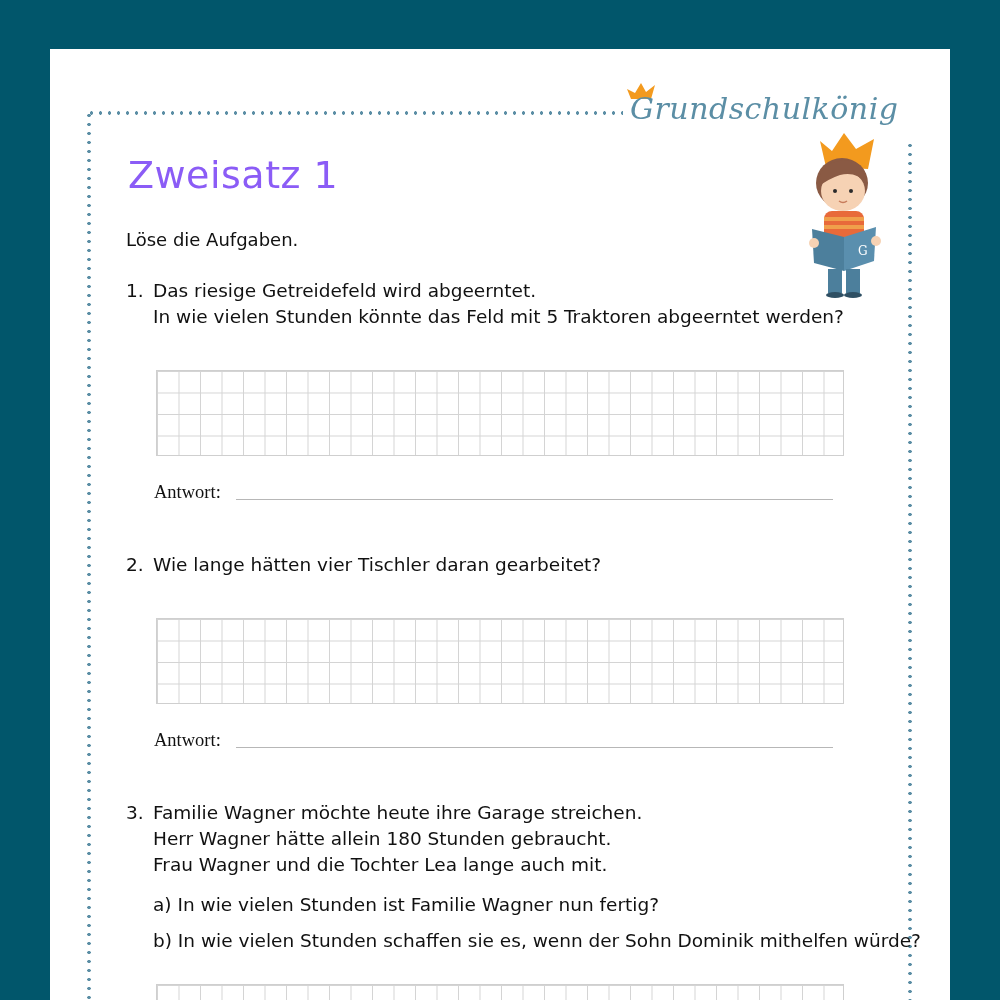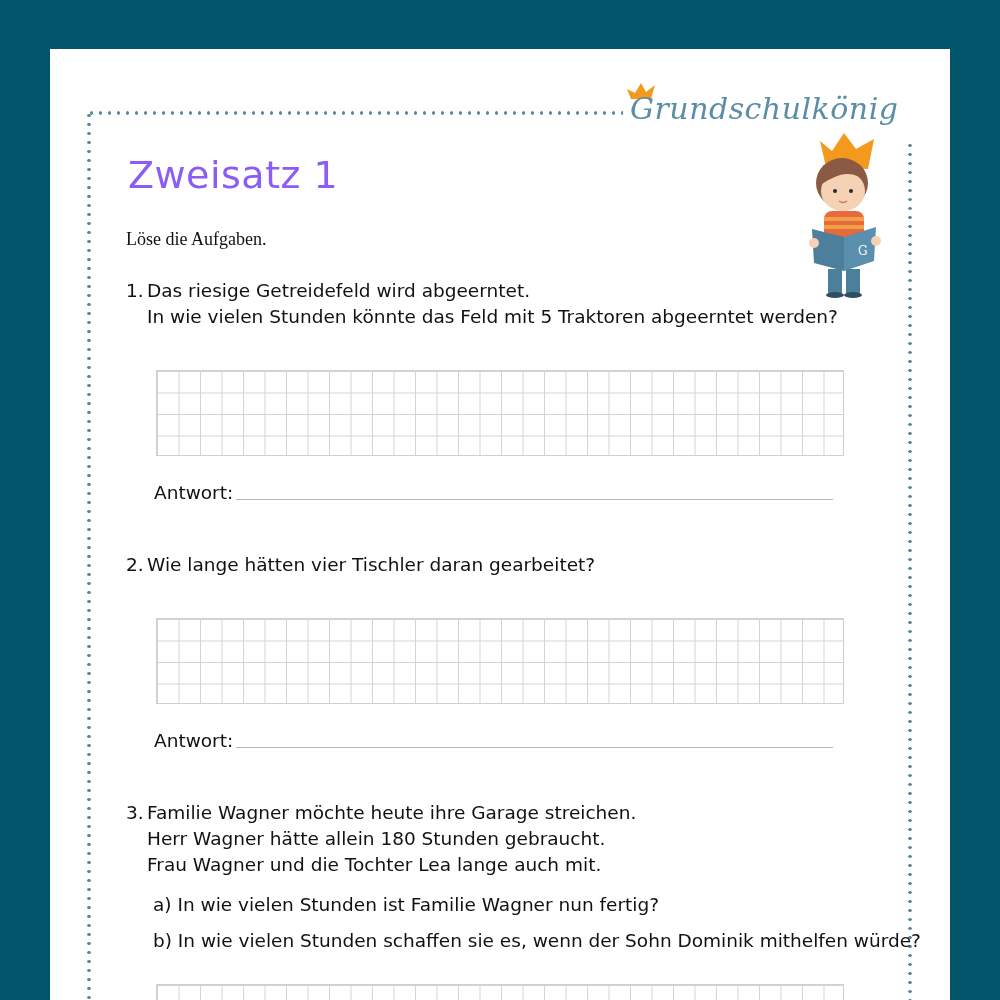--- a/index.html
+++ b/index.html
@@ -30,36 +30,36 @@
     font-family: "DejaVu Serif", serif; font-style:italic;
     font-size:30px; color:#5b8ea5; letter-spacing:0.5px;
     white-space:nowrap;
   }
   .brand-crown { position:absolute; left:576px; top:33px; }
   .title {
     position:absolute; left:78px; top:104px;
     font-size:38px; font-weight:normal; margin:0; color:#8b5cf6;
     letter-spacing:0.5px;
   }
-  .instr { position:absolute; left:76px; top:180px; font-size:18px;font-family:Liberation Serif, serif; }
+  .instr { position:absolute; left:76px; top:180px; font-size:18px; }
   .task { position:absolute; left:76px; font-size:18.5px; line-height:26px; }
   .task .num { position:absolute; left:0; top:0; }
-  .task .lines { margin-left:21px; }
+  .task .lines { margin-left:27px; }
   .task .lines div { white-space:nowrap; }
   .sub { position:absolute; left:103px; font-size:18.5px; white-space:nowrap; }
   .grid {
     position:absolute; left:106px; width:688px; height:86px;
     border:1px solid #cfcfcf;
     background-image:
       linear-gradient(to right, #d4d4d4 1px, transparent 1px),
       linear-gradient(to bottom, #d4d4d4 1px, transparent 1px);
     background-size: 21.5px 100%, 100% 21.5px;
     box-sizing:border-box;
   }
-  .answer { position:absolute; left:104px; font-size:18.5px; white-space:nowrap; }
+  .answer { position:absolute; left:104px; font-size:18.5px; white-space:nowrap;font-family:Liberation Serif, serif; }
   .answer-line {
     position:absolute; left:186px; width:597px; height:0;
     border-bottom:1.5px solid #b7b7b7;
   }
   .boy { position:absolute; left:756px; top:82px; }
 </style>
 </head>
 <body>
 
 <div class="page">

